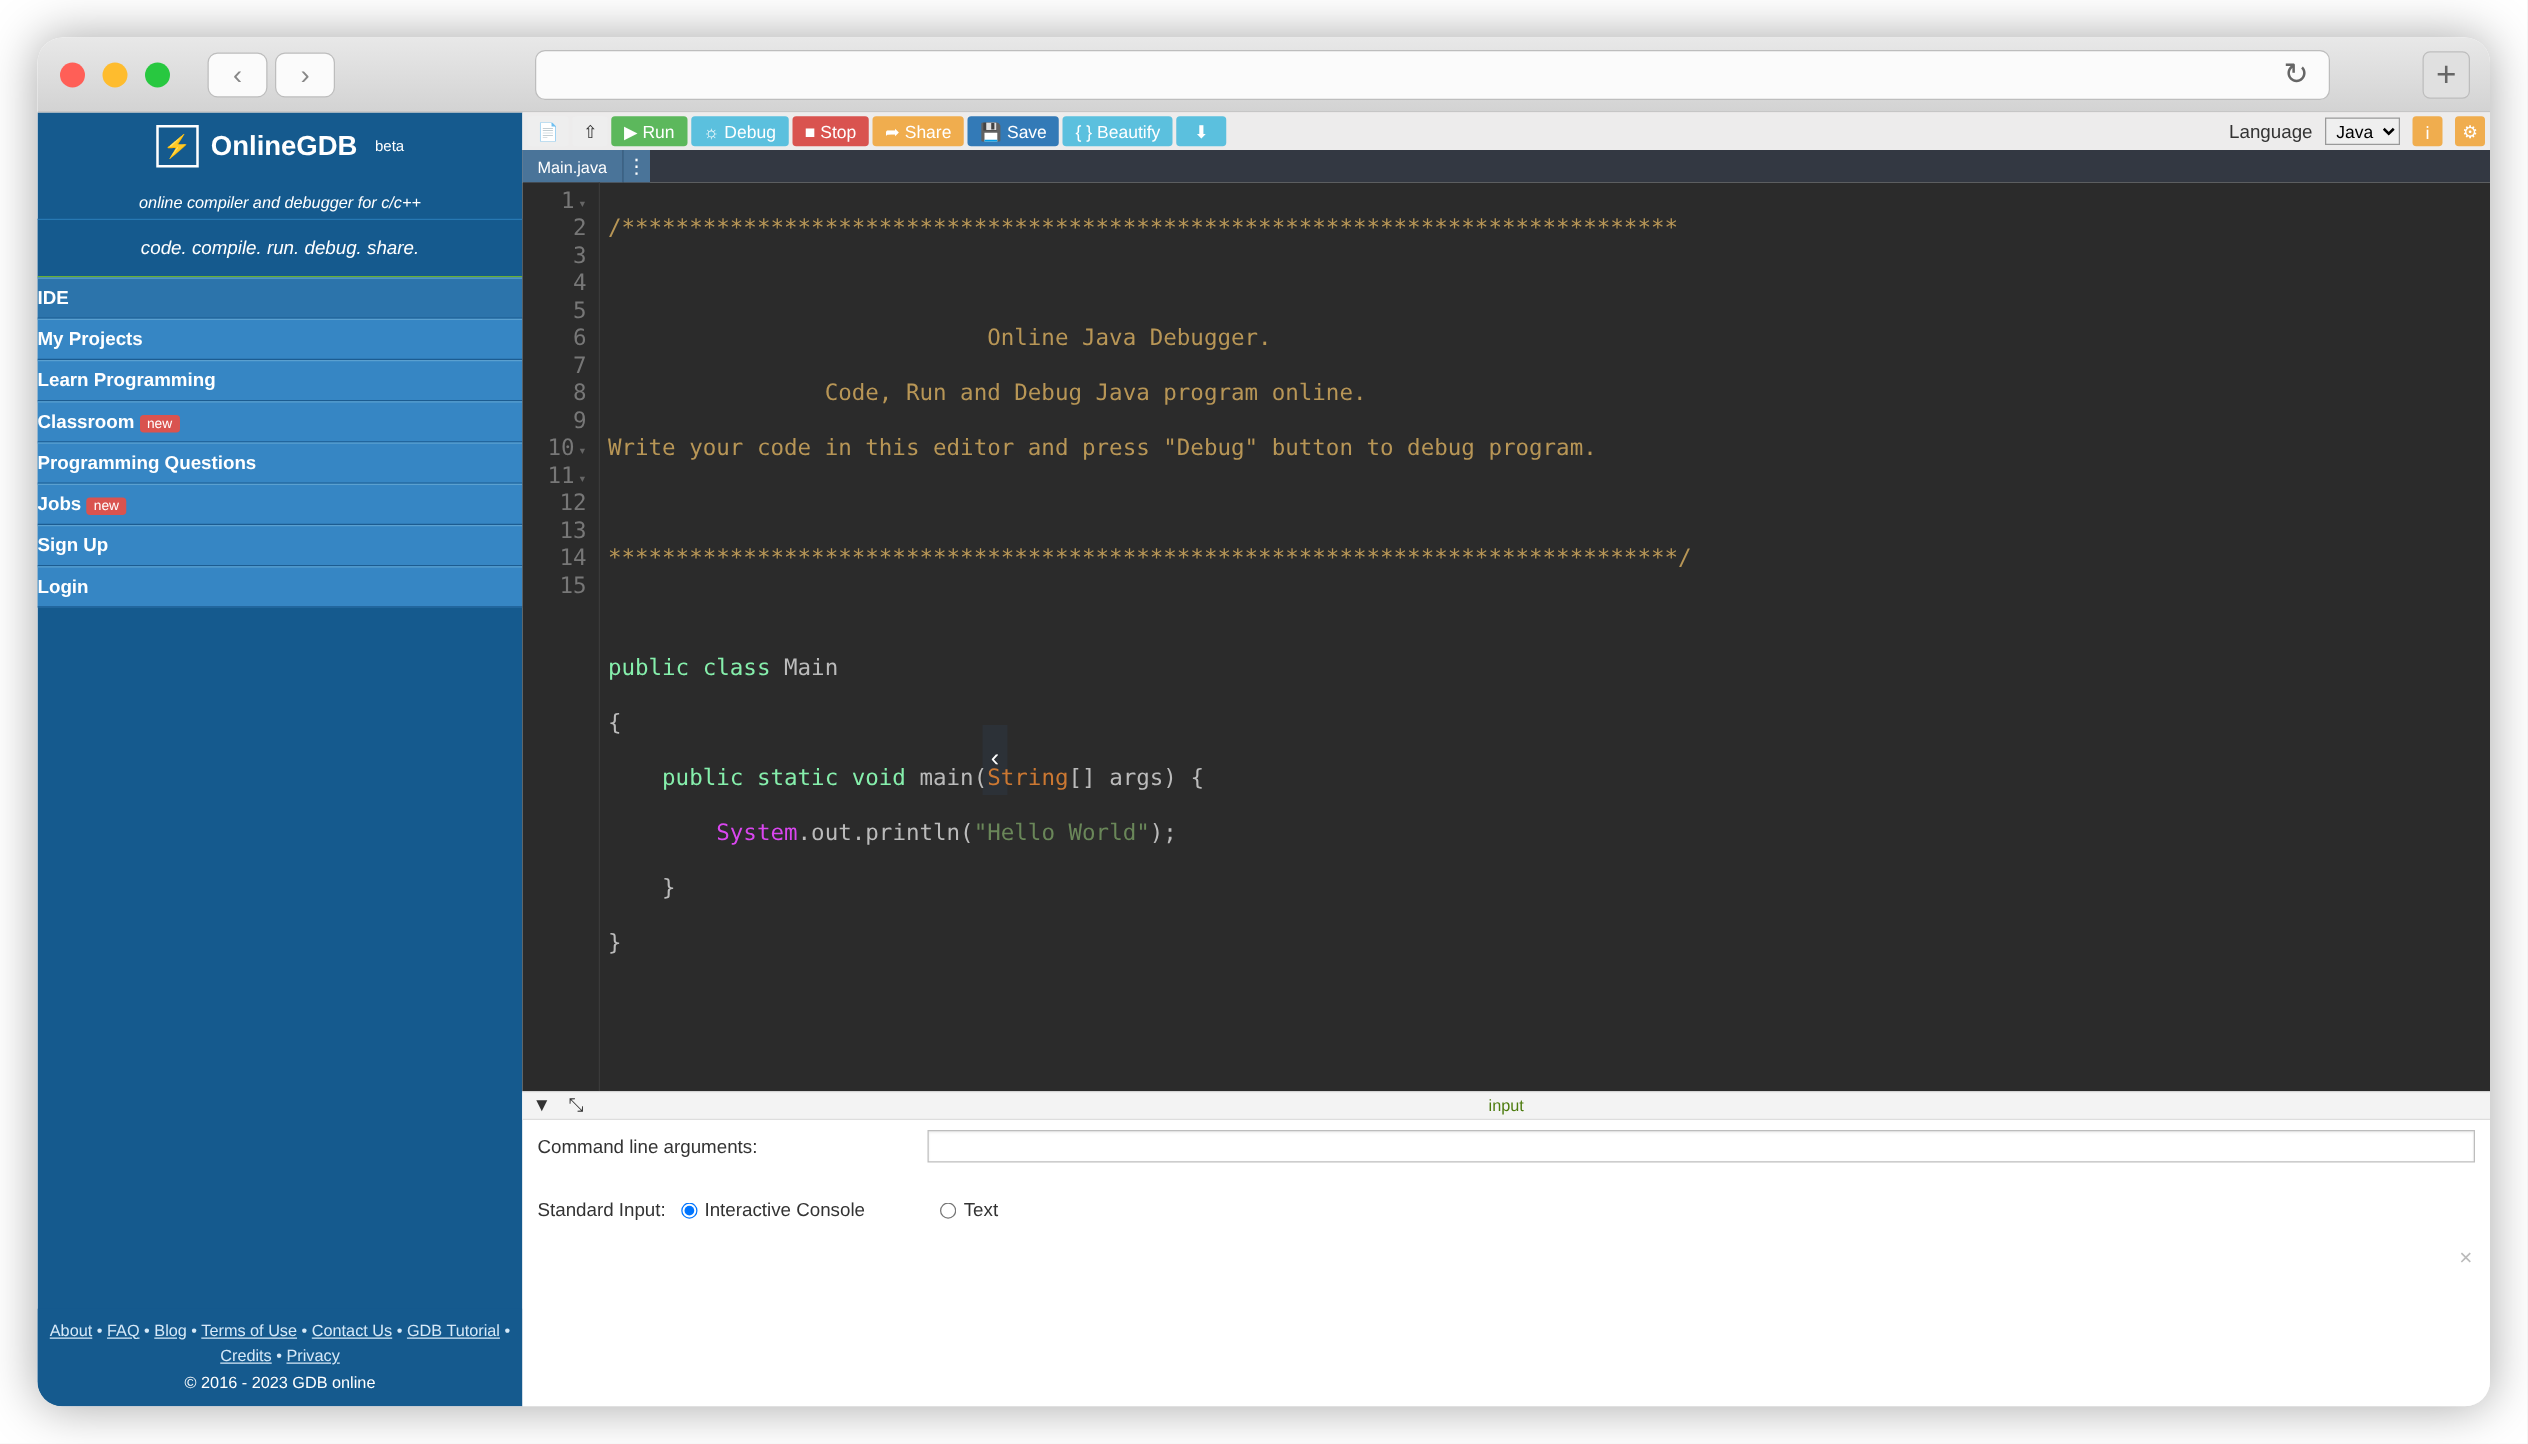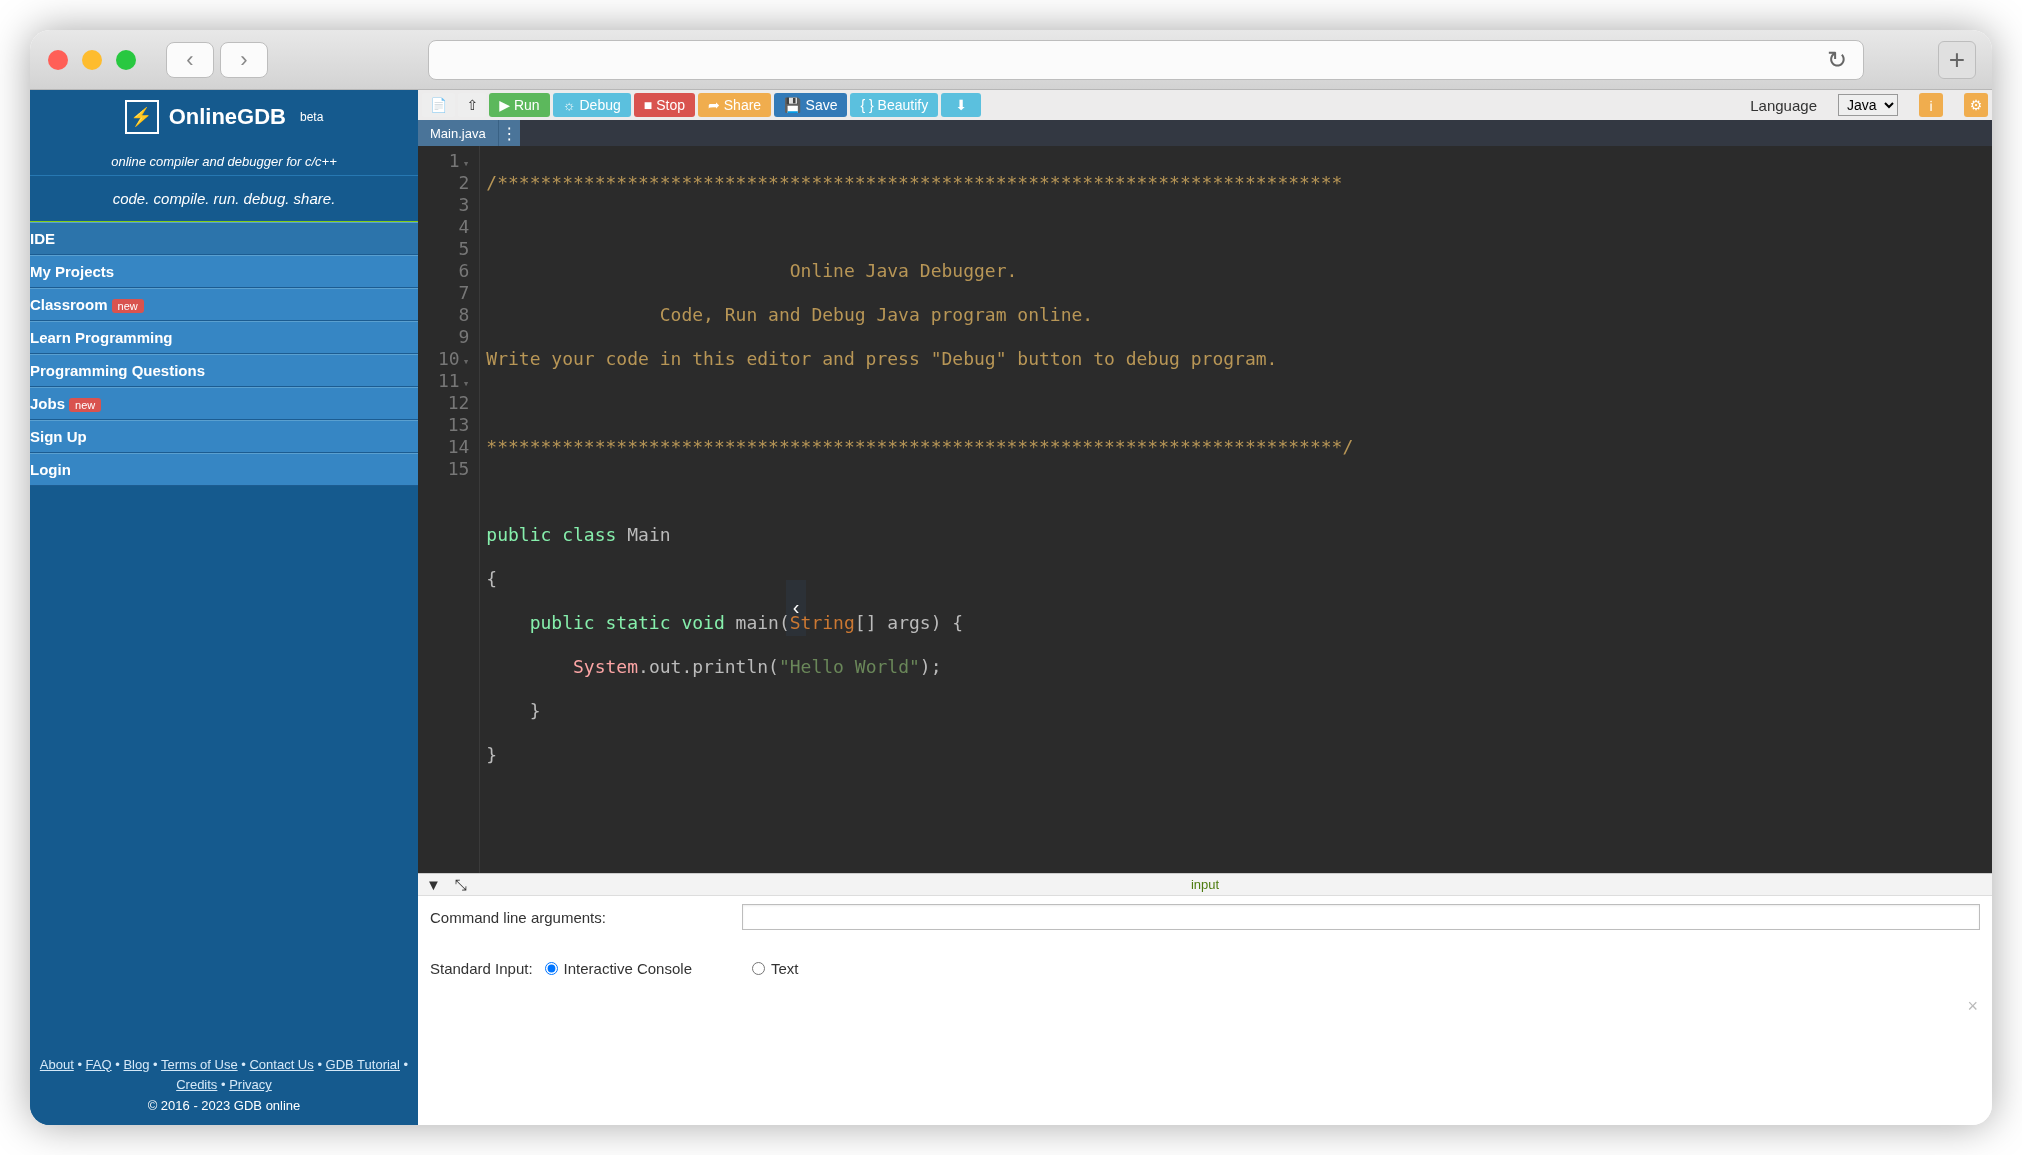--- a/index.html
+++ b/index.html
@@ -55,40 +55,40 @@
 .tb-btn { display: inline-flex; align-items: center; gap: 4px; padding: 3px 10px; border-radius: 3px; color: #fff; cursor: pointer; margin-right: 3px; height: 24px; font-size: 14px; }
 .tb-plain { background: #eee; color: #333; padding: 3px 8px; }
 .tb-run { background: #5cb85c; }
 .tb-debug { background: #5bc0de; }
 .tb-stop { background: #d9534f; }
 .tb-share { background: #f0ad4e; }
 .tb-save { background: #337ab7; }
 .tb-beautify { background: #5bc0de; }
 .tb-download { background: #5bc0de; padding: 3px 14px; }
 
-.tb-right { margin-left: auto; display: flex; align-items: center; gap: 21px; }
+.tb-right { margin-left: auto; display: flex; align-items: center; gap: 10px; }
 .lang-label { font-size: 15px; color: #333; }
 .lang-select { font-size: 14px; padding: 1px 4px; border: 1px solid #999; background: #efefef; }
 .tb-info, .tb-gear { background: #f0ad4e; color: #fff; width: 24px; height: 24px; display: inline-flex; align-items: center; justify-content: center; border-radius: 3px; cursor: pointer; }
 
 .tabs { background: #333842; height: 26px; display: flex; align-items: stretch; }
 .file-tab { background: #4a7499; color: #fff; font-size: 13px; padding: 4px 12px; display: flex; align-items: center; }
 .tab-menu { width: 22px; display: flex; align-items: center; justify-content: center; color: #fff; background: #4a7499; border-left: 1px solid #396184; cursor: pointer; }
 
 .editor { flex: 1; display: flex; background: #2b2b2b; overflow: hidden; font-family: 'Consolas', 'Monaco', monospace; font-size: 18px; line-height: 22px; }
 .gutter { background: #2b2b2b; color: #777; text-align: right; padding: 4px 10px 4px 20px; user-select: none; border-right: 1px solid #3a3a3a; }
 .gutter div { height: 22px; }
 .fold { color: #666; font-size: 11px; padding-left: 3px; }
 .code { flex: 1; padding: 4px 6px; color: #bbb; white-space: pre; position: relative; }
 .code .line { height: 22px; }
 .cm { color: #b89656; }
 .kw { color: #86efac; }
 .str-hl { color: #cc7832; }
 .cls-name { color: #bbb; }
-.sys { color: #fca5a5; text-align: right; }
+.sys { color: #d946ef; text-align: right; }
 .strlit { color: #6a8759; }
 .ident { color: #bbb; }
 
 .bottom-panel { background: #fff; border-top: 1px solid #ccc; }
 .bp-header { display: flex; align-items: center; height: 22px; padding: 0 8px; border-bottom: 1px solid #ddd; font-size: 13px; background: #f3f3f3; position: relative; }
 .bp-icons { display: flex; gap: 14px; font-size: 15px; color: #333; }
 .bp-title { position: absolute; left: 50%; transform: translateX(-50%); color: #4d7c0f; }
 
 .bp-body { padding: 8px 12px; font-size: 15px; color: #333; }
 .cmd-row { display: flex; align-items: center; gap: 8px; margin-bottom: 30px; }
@@ -130,22 +130,22 @@
           <div class="logo-box">⚡</div>
           <span class="brand">OnlineGDB</span>
           <span class="beta">beta</span>
         </div>
         <div class="sb-subtitle">online compiler and debugger for c/c++</div>
       </div>
       <div class="sb-tagline">code. compile. run. debug. share.</div>
       <div class="sb-nav">
         <div class="sb-item active"><span>IDE</span></div>
         <div class="sb-item"><span>My Projects</span></div>
+        <div class="sb-item"><span>Learn Programming</span></div>
         <div class="sb-item"><span>Classroom</span><span class="badge-new">new</span></div>
-        <div class="sb-item"><span>Learn Programming</span></div>
         <div class="sb-item"><span>Programming Questions</span></div>
         <div class="sb-item"><span>Jobs</span><span class="badge-new">new</span></div>
         <div class="sb-item"><span>Sign Up</span></div>
         <div class="sb-item"><span>Login</span></div>
       </div>
       <div class="sb-spacer"></div>
       <div class="sb-footer">
         <div>
           <a>About</a> <span class="sep-dot">•</span>
           <a>FAQ</a> <span class="sep-dot">•</span>

